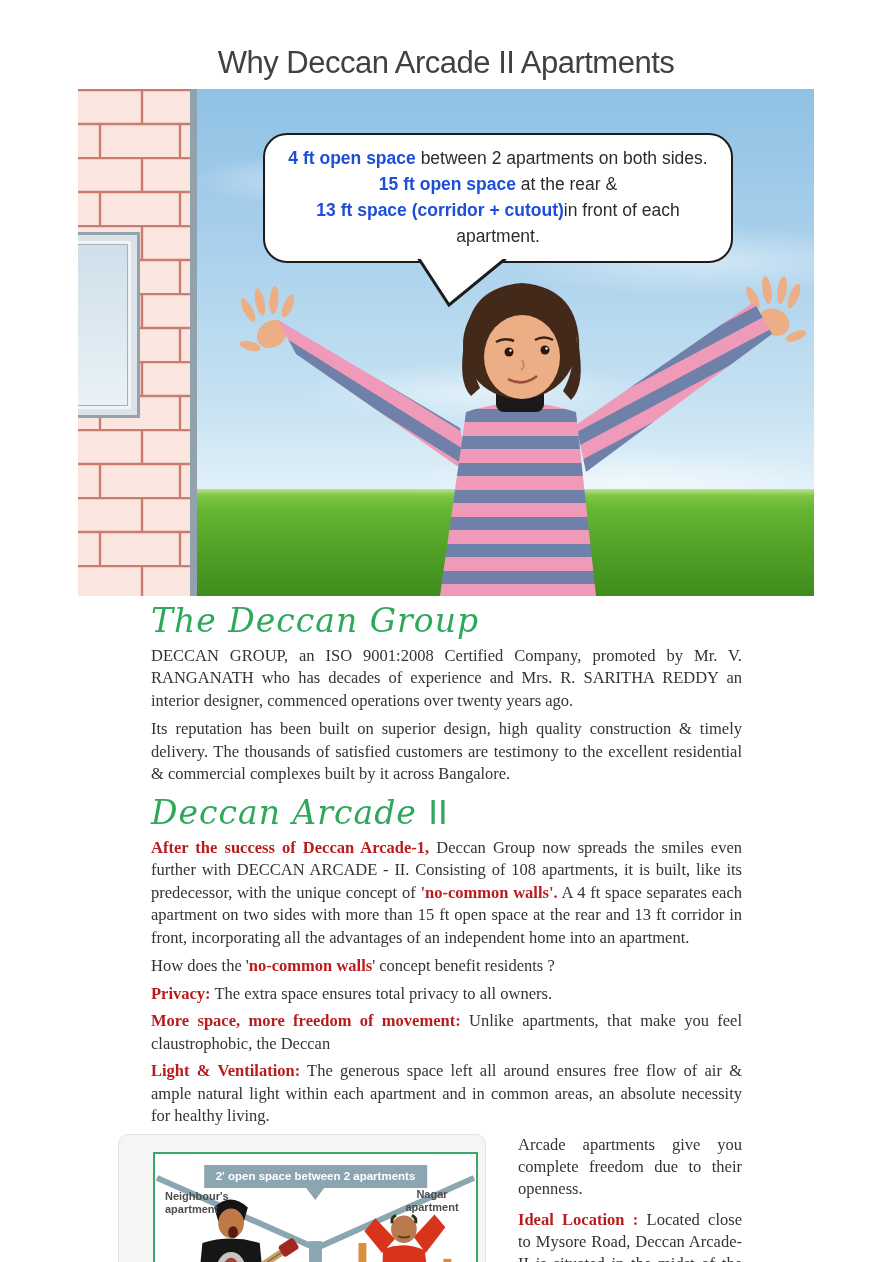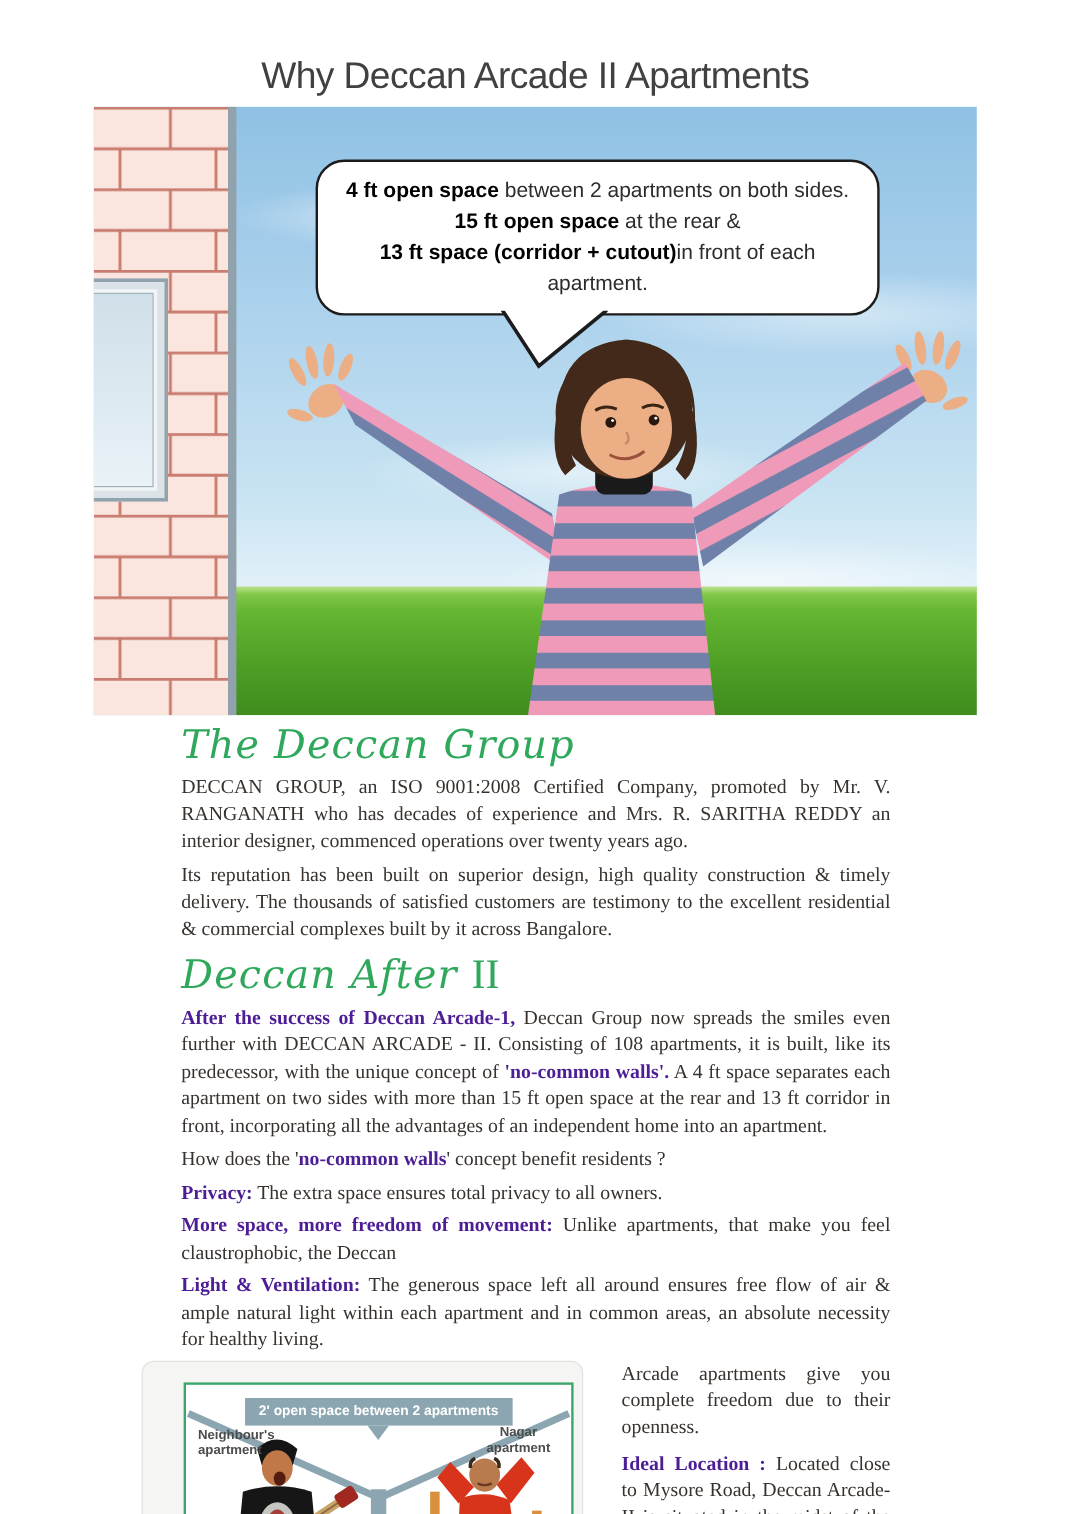--- a/index.html
+++ b/index.html
@@ -44,32 +44,32 @@
   .window-left{left:-32px;top:143px;width:88px;height:180px;}
   .window-right{right:-34px;top:148px;width:90px;height:186px;}
   .girl-svg{position:absolute;left:160px;bottom:0;width:574px;height:336px;}
   
   .bubble{
     position:absolute;left:185px;top:44px;width:470px;
     background:#ffffff;border:2px solid #1c1c1c;border-radius:24px;
     padding:10px 14px 12px;box-sizing:border-box;text-align:center;
     font-family:"Liberation Sans", sans-serif;font-size:17.5px;line-height:26px;color:#2c2c2c;
   }
-  .bubble b{color:#000000;}
+  .bubble b{color:#1d4ed8;}
   .bubble-tail{position:absolute;left:148px;top:100%;margin-top:-2px;}
   
   .content{padding:0 72px 0 73px;}
   .script-heading{
     margin:6px 0 5px;text-align:left;color:#2fa85c;
     font-family:"DejaVu Serif", serif;font-style:italic;font-weight:normal;
     font-size:33px;line-height:1.15;letter-spacing:1px;
   }
-  .script-heading .serif-suffix{font-style:normal;font-family:Liberation Serif, serif;font-size:35px;letter-spacing:0;}
+  .script-heading .serif-suffix{font-style:normal;font-family:Liberation Sans, sans-serif;font-size:35px;letter-spacing:0;}
   .para{margin:0 0 6px;font-size:16.5px;line-height:22.5px;text-align:justify;}
-  .para b{color:#4c1d95;}
+  .para b{color:#b91c1c;}
   .para.tight{margin-bottom:5px;}
   
   .bottom-cols{display:flex;align-items:flex-start;margin-top:6px;}
   .inset-wrap{position:relative;flex:0 0 380px;width:380px;height:222px;margin-left:-33px;}
   .inset-card{position:absolute;left:0;top:0;width:366px;height:220px;background:#f5f5f3;border:1px solid #e2e2de;border-radius:10px;}
   .inset-photo{position:absolute;left:35px;top:18px;width:325px;height:190px;background:#ffffff;border:2px solid #3aa66a;box-sizing:border-box;overflow:hidden;}
   .inset-art{position:absolute;inset:0;width:100%;height:100%;}
   .inset-banner{
     position:absolute;left:50%;top:11px;transform:translateX(-50%);
     background:#8ba6b0;color:#ffffff;white-space:nowrap;
@@ -211,21 +211,21 @@
       </svg>
     </div>
   </div>
 
   <main class="content">
 
     <h2 class="script-heading">The Deccan Group</h2>
     <p class="para">DECCAN GROUP, an ISO 9001:2008 Certified Company, promoted by Mr. V. RANGANATH who has decades of experience and Mrs. R. SARITHA REDDY an interior designer, commenced operations over twenty years ago.</p>
     <p class="para">Its reputation has been built on superior design, high quality construction &amp; timely delivery. The thousands of satisfied customers are testimony to the excellent residential &amp; commercial complexes built by it across Bangalore.</p>
 
-    <h2 class="script-heading"><span>Deccan After</span> <span class="serif-suffix">II</span></h2>
+    <h2 class="script-heading"><span>Deccan Arcade</span> <span class="serif-suffix">II</span></h2>
 
     <p class="para"><b>After the success of Deccan Arcade-1,</b><span> Deccan Group now spreads the smiles even further with DECCAN ARCADE - II. Consisting of 108 apartments, it is built, like its predecessor, with the unique concept of </span><b>'no-common walls'.</b><span> A 4 ft space separates each apartment on two sides with more than 15 ft open space at the rear and 13 ft corridor in front, incorporating all the advantages of an independent home into an apartment.</span></p>
 
     <p class="para tight"><span>How does the '</span><b>no-common walls</b><span>' concept benefit residents ?</span></p>
 
     <p class="para tight"><b>Privacy:</b><span>  The extra space ensures total privacy to all owners.</span></p>
 
     <p class="para tight"><b>More space, more freedom of movement:</b><span> Unlike apartments, that make you feel claustrophobic, the Deccan</span></p>
 
     <p class="para"><b>Light &amp; Ventilation:</b><span> The generous space left all around ensures free flow of air &amp; ample natural light within each apartment and in common areas, an absolute necessity for healthy living.</span></p>

